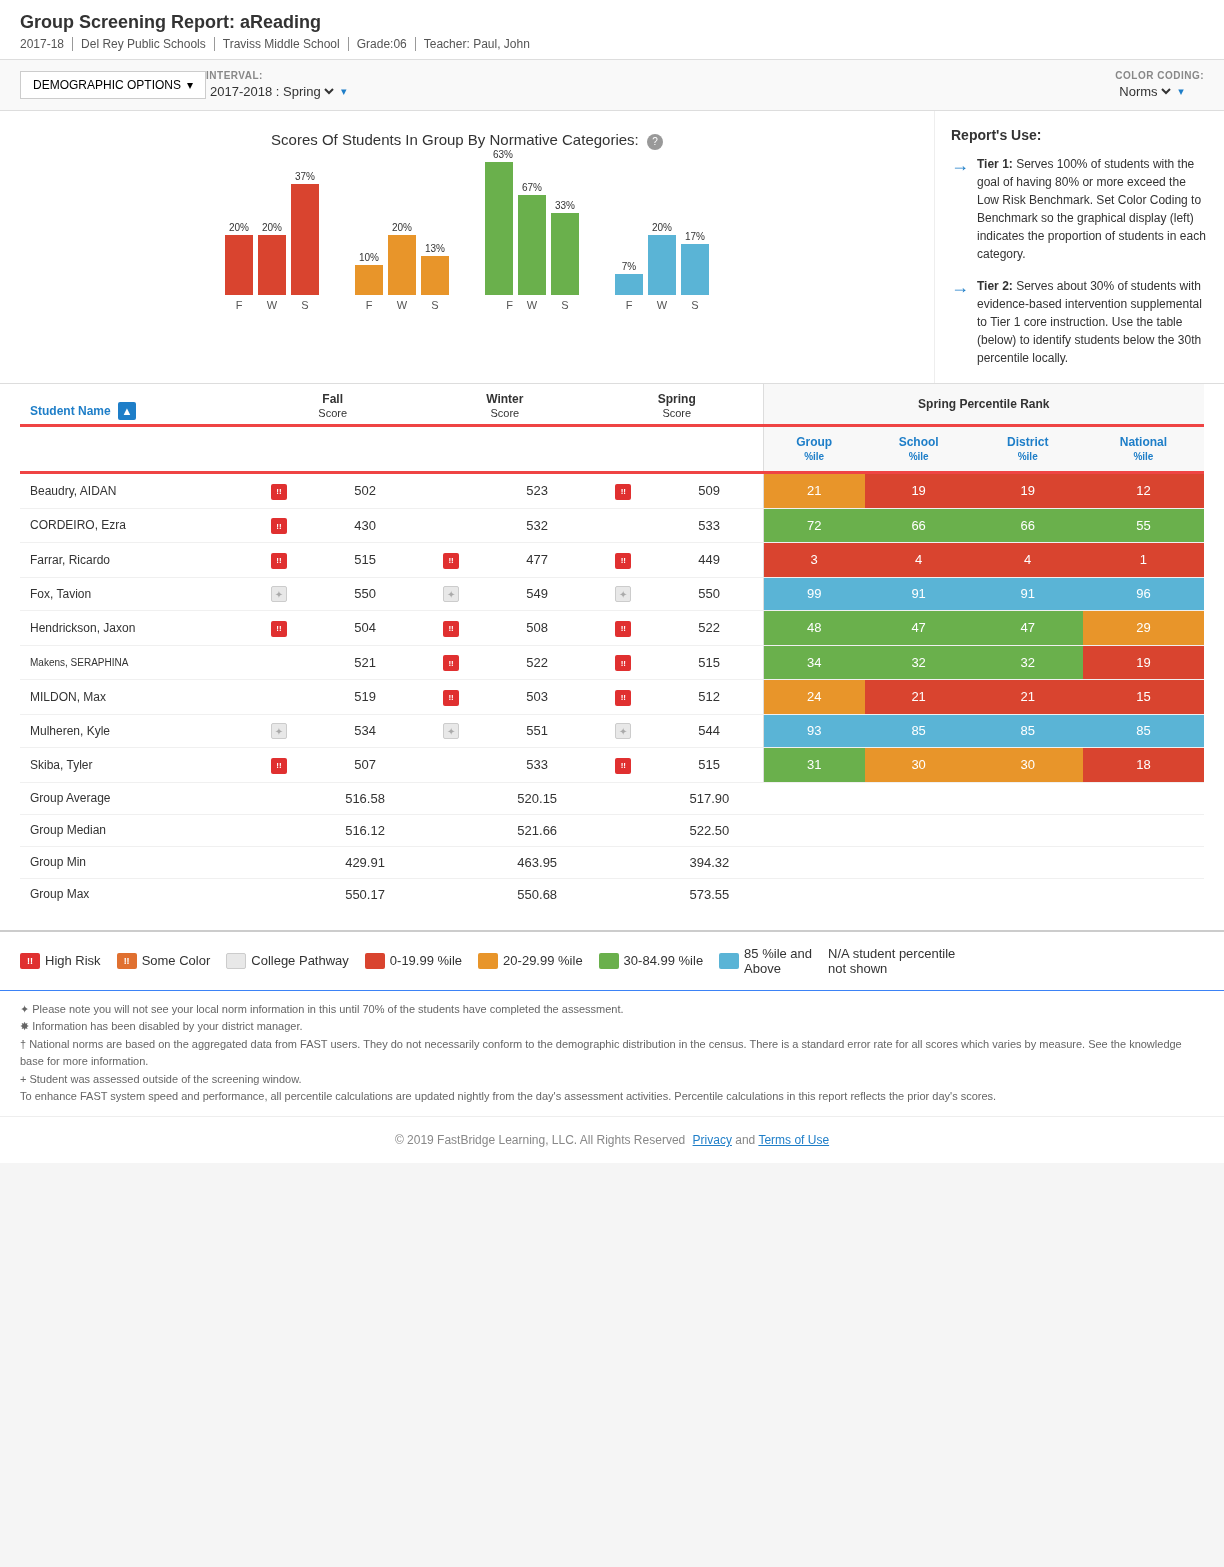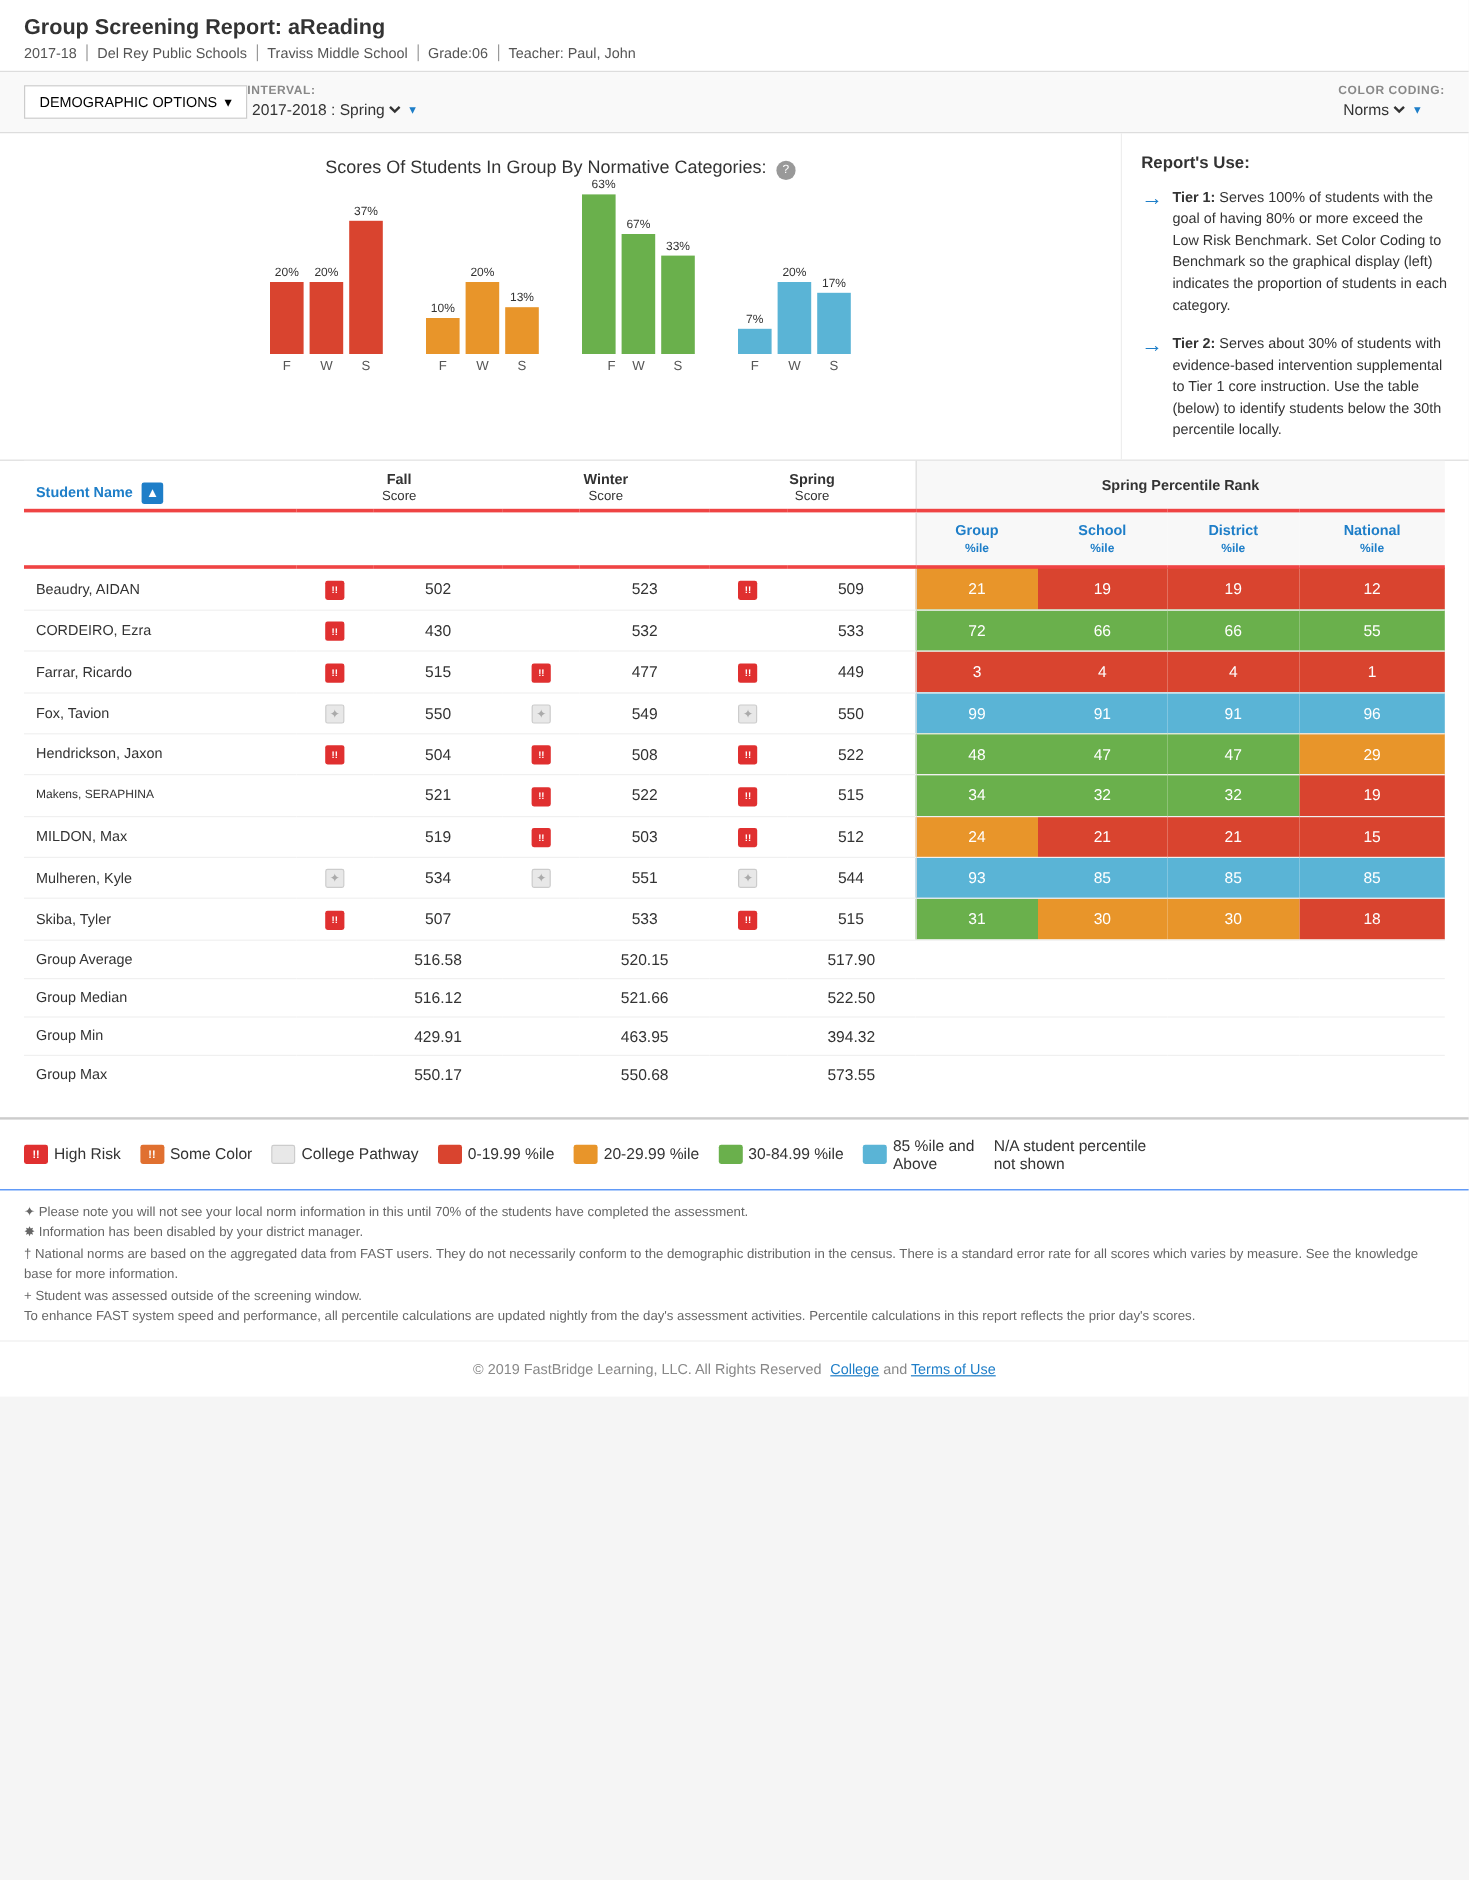--- a/index.html
+++ b/index.html
@@ -475,17 +475,17 @@
   <div style="padding:10px 20px;border-top:1px solid #3b82f6;font-size:11px;color:#666;line-height:1.6;">
     <p>✦ Please note you will not see your local norm information in this until 70% of the students have completed the assessment.</p>
     <p>✸ Information has been disabled by your district manager.</p>
     <p>† National norms are based on the aggregated data from FAST users. They do not necessarily conform to the demographic distribution in the census. There is a standard error rate for all scores which varies by measure. See the knowledge base for more information.</p>
     <p>+ Student was assessed outside of the screening window.</p>
     <p>To enhance FAST system speed and performance, all percentile calculations are updated nightly from the day's assessment activities. Percentile calculations in this report reflects the prior day's scores.</p>
   </div>
 
   <div style="padding:16px;text-align:center;font-size:12px;color:#888;border-top:1px solid #eee;">
     <span>© 2019 FastBridge Learning, LLC. All Rights Reserved</span>
-    <a style="color:#1e7ec8;text-decoration:underline;cursor:pointer;margin-left:4px;">College</a>
+    <a style="color:#1e7ec8;text-decoration:underline;cursor:pointer;margin-left:4px;">Privacy</a>
     <span> and </span>
     <a style="color:#1e7ec8;text-decoration:underline;cursor:pointer;">Terms of Use</a>
   </div>
 </div>
 
 </body></html>

